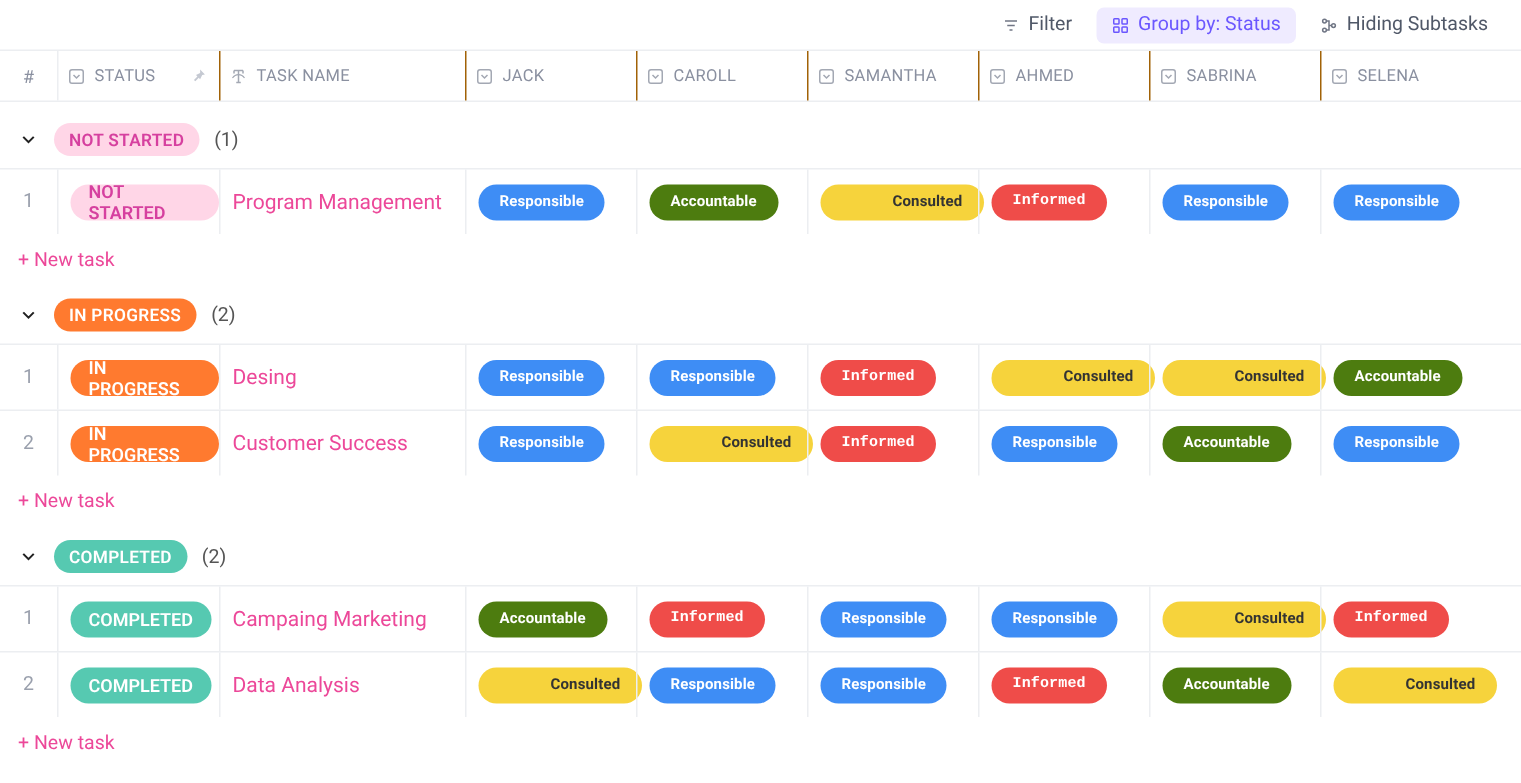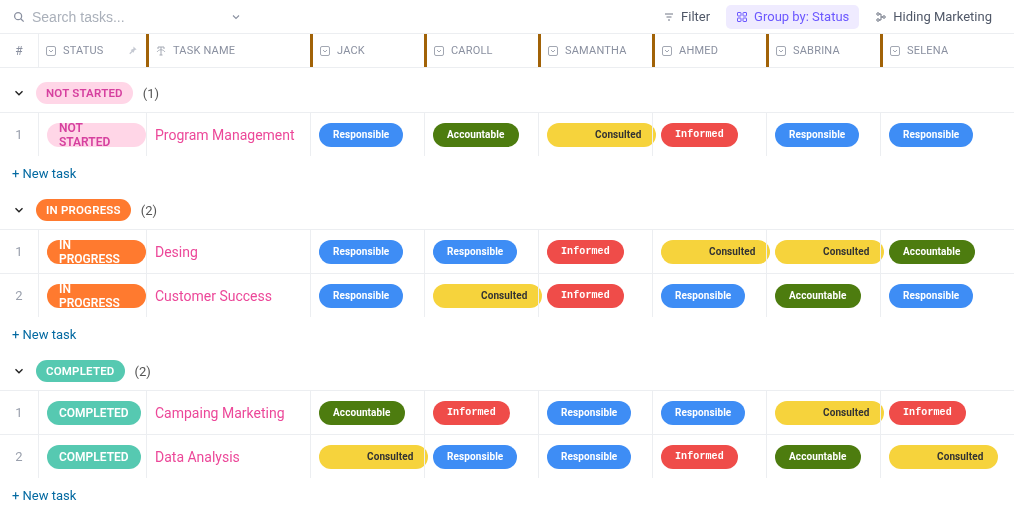--- a/index.html
+++ b/index.html
@@ -7,65 +7,51 @@
     .topbar { display: flex; align-items: center; height: 34px; border-bottom: 1px solid #eceef1; padding: 0 12px; }
     .search-wrap { display: flex; align-items: center; gap: 6px; flex: 0 0 auto; width: 230px; color: #aab0ba; }
     .search-input { border: none; outline: none; font-size: 14px; width: 180px; color: #555; }
     .search-input::placeholder { color: #aab0ba; }
     .topbar-right { margin-left: auto; display: flex; align-items: flex-start; gap: 6px; }
     .tb-btn { display: inline-flex; align-items: center; gap: 6px; height: 24px; padding: 0 10px; border-radius: 5px; font-size: 13px; color: #505868; cursor: pointer; }
     .tb-btn.active { background: #efebff; color: #6b57ff; }
     .icon { display: inline-flex; }
     .header-row { display: grid; grid-template-columns: 38px 108px 164px 114px 114px 114px 114px 114px 114px; border-bottom: 1px solid #eceef1; height: 34px; align-items: center; }
     .hnum { display:flex; align-items:center; justify-content:center; color:#8a90a0; font-size:12px; }
-    .hcell { display: flex; align-items: center; gap: 6px; padding-left: 6px; color: #8a90a0; font-size: 11px; letter-spacing: 0.2px; text-transform: uppercase; border-left: 3px solid #a16207; height: 100%; }
+    .hcell { display: flex; align-items: center; gap: 6px; padding-left: 6px; color: #8a90a0; font-size: 11px; letter-spacing: 0.2px; text-transform: uppercase; border-left: 1px solid #a16207; height: 100%; }
     .hcell.first { border-left: 1px solid #eceef1; align-items: center; }
     .hcell.status { position: relative; }
     .pin { position: absolute; right: 8px; color: #c5c9d2; }
     .section { padding-top: 14px; }
     .group-header { display: flex; align-items: center; gap: 10px; padding: 0 12px 8px 12px; }
     .chev { cursor: pointer; color: #222; }
     .status-pill { display: inline-flex; align-items:center; height:22px; padding:0 10px; border-radius:11px; font-size:11.5px; font-weight:600; letter-spacing:0.2px; }
     .status-pill-small { height:24px; padding:0 12px; border-radius:12px; font-size:12px; font-weight:600; display:inline-flex; align-items:center;}
     .count { font-size:13px; color:#555; }
     .row { display: grid; grid-template-columns: 38px 108px 164px 114px 114px 114px 114px 114px 114px; height: 44px; align-items: center; border-top: 1px solid #eceef1; }
     .row:last-child { border-bottom: 1px solid #eceef1; }
     .numcell { display:flex; align-items:center; justify-content:center; color:#9aa0ad; font-size:13px; }
     .cell { display:flex; align-items:center; padding-left:8px; border-left: 1px solid #eceef1; height:100%; }
     .task-name { font-size:14px; color:#ec4899; }
     .raci { display:inline-flex; align-items:center; justify-content:center; height:24px; padding:0 14px; border-radius:12px; font-size:10px; font-weight:700; color:#fff; letter-spacing:0.1px; }
-    .newtask { padding: 10px 12px 4px 12px; font-size: 13px; color:#0369a1; cursor: pointer; }
+    .newtask { padding: 10px 12px 4px 12px; font-size: 13px; color:#ec4899; cursor: pointer; }
     
     .c-pink { background:#ffd6e7; color:#d6409f; }
     .c-orange { background:#ff7a2f; color:#fff; }
     .c-teal { background:#56c9b1; color:#fff; }
     .r-blue { background:#3e8df5; }
     .r-green { background:#4d7c0f; }
     .r-yellow { background:#f6d33c; color:#333;padding-left:48px; }
     .r-red { background:#ef4c49;font-family:Liberation Mono, monospace; }
     .sm-icon svg { display:block; }
   </style>
 </head>
 <body>
 
 <div class="topbar">
-  <div class="search-wrap">
-    <span class="icon sm-icon">
-      <svg width="14" height="14" viewBox="0 0 24 24" fill="none" stroke="#8a90a0" stroke-width="2.2">
-          <circle cx="10.5" cy="10.5" r="6"></circle>
-          <line x1="20" y1="20" x2="15" y2="15"></line>
-        </svg>
-    </span>
-    <input class="search-input" placeholder="Search tasks..." style="">
-    <span class="icon sm-icon" style="margin-left:auto">
-      <svg width="12" height="12" viewBox="0 0 24 24" fill="none" stroke="#8a90a0" stroke-width="2.2">
-          <polyline points="6 9 12 15 18 9"></polyline>
-        </svg>
-    </span>
-  </div>
   <div class="topbar-right">
     <div class="tb-btn">
       <span class="icon sm-icon">
         <svg width="12" height="12" viewBox="0 0 24 24" fill="none" stroke="#707685" stroke-width="2">
             <line x1="4" y1="6" x2="20" y2="6"></line>
             <line x1="7" y1="12" x2="17" y2="12"></line>
             <line x1="10" y1="18" x2="14" y2="18"></line>
           </svg>
       </span>
       <span>Filter</span>
@@ -83,21 +69,21 @@
     </div>
     <div class="tb-btn">
       <span class="icon sm-icon">
         <svg width="12" height="12" viewBox="0 0 24 24" fill="none" stroke="#707685" stroke-width="2">
             <circle cx="6" cy="6" r="2.5"></circle>
             <circle cx="6" cy="18" r="2.5"></circle>
             <circle cx="18" cy="12" r="2.5"></circle>
             <path d="M8 6h4v12H8M12 12h4"></path>
           </svg>
       </span>
-      <span>Hiding Marketing</span>
+      <span>Hiding Subtasks</span>
     </div>
   </div>
 </div>
 
 <div class="header-row">
   <div class="hnum">#</div>
   <div class="hcell first status">
     <span class="icon sm-icon">
       <svg width="12" height="12" viewBox="0 0 24 24" fill="none" stroke="#a3a8b3" stroke-width="2">
           <rect x="3" y="3" width="18" height="18" rx="3"></rect>

